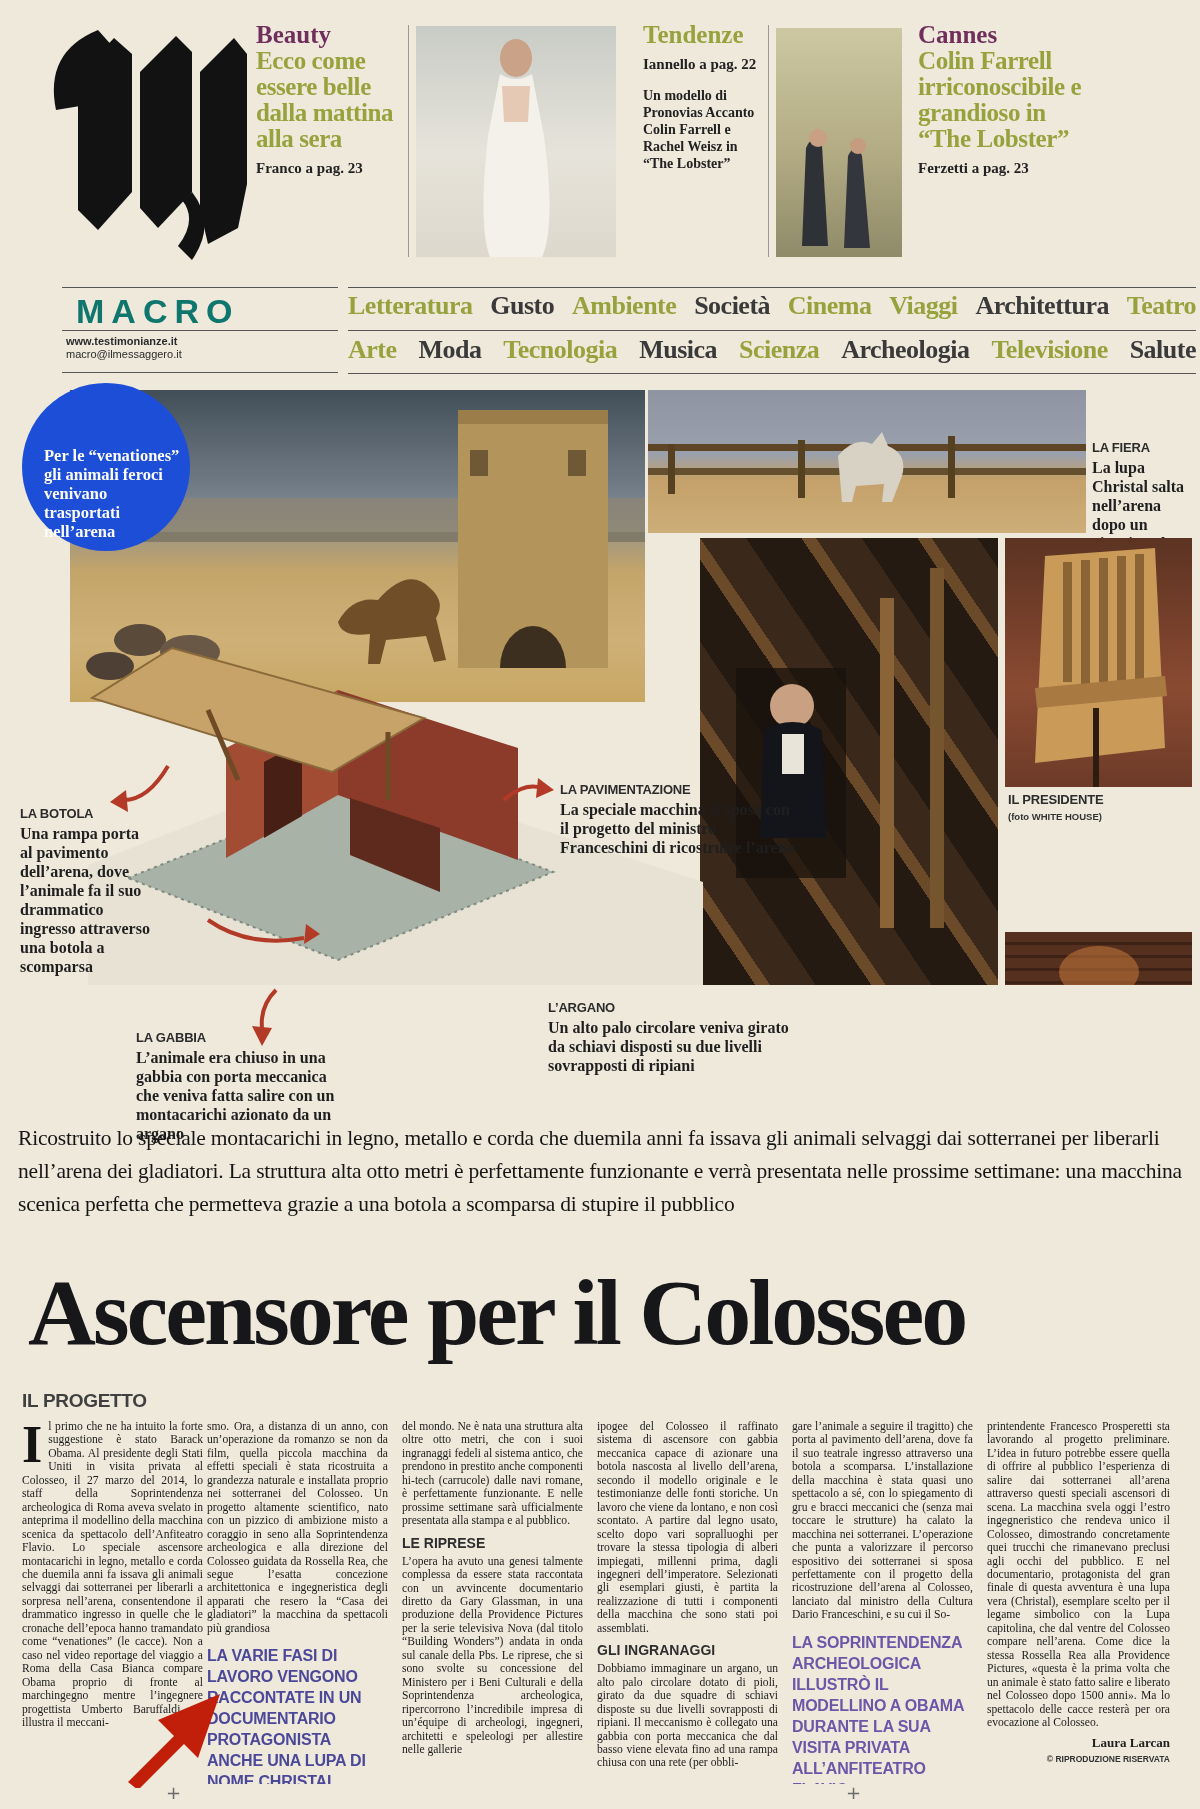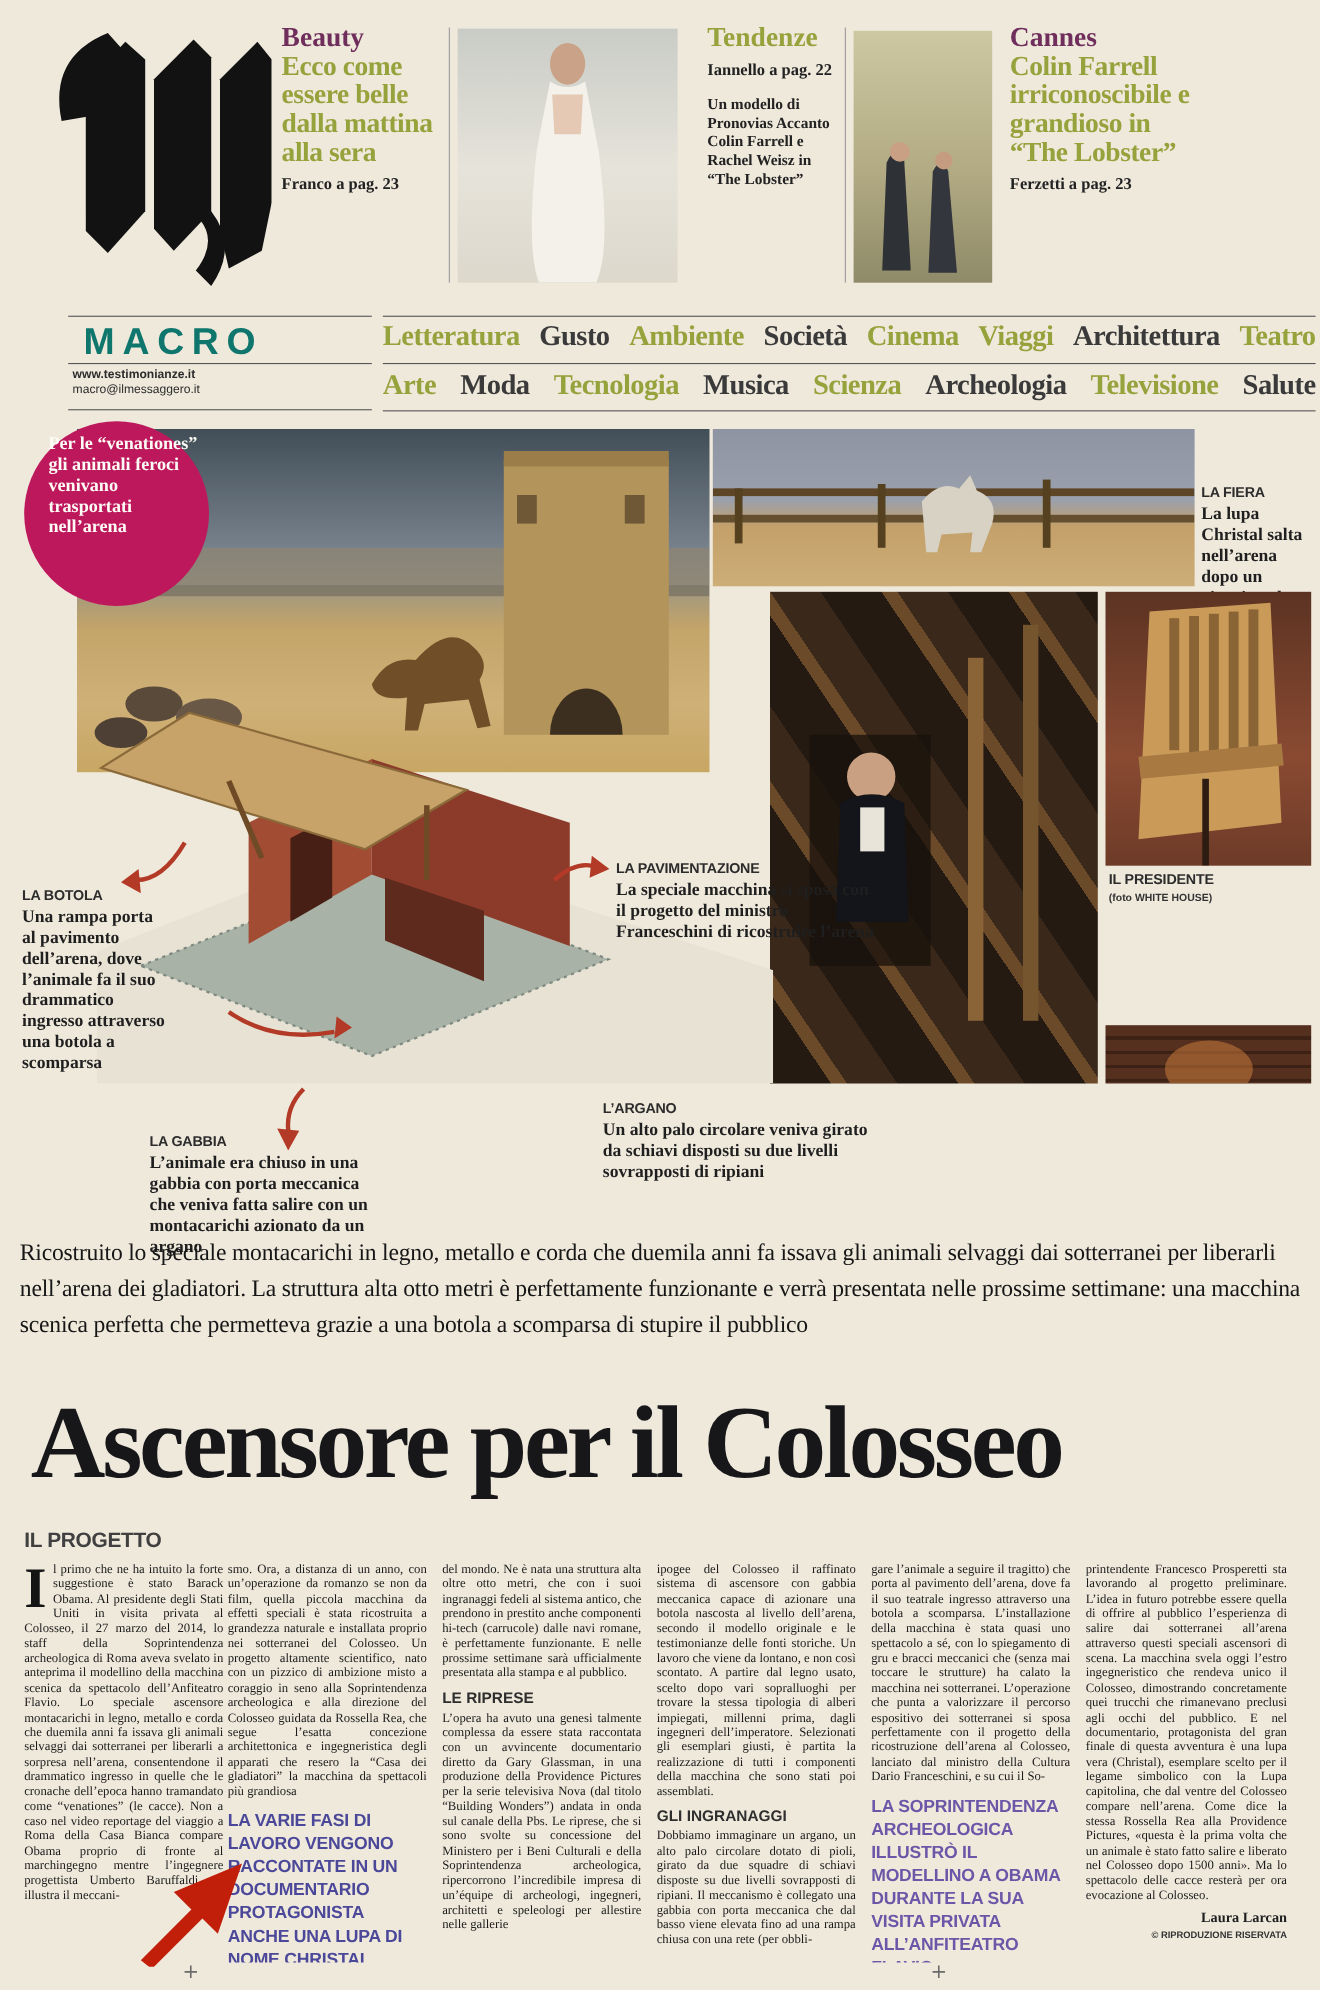--- a/index.html
+++ b/index.html
@@ -25,21 +25,21 @@
   
   .navrow{position:absolute;left:348px;width:848px;display:flex;justify-content:space-between;
           font:700 26px/26px "Liberation Serif",serif;letter-spacing:-0.5px;gap:12px;}
 
   
   .cap .lab{font:700 13px/15px "Liberation Sans",sans-serif;color:#2c2c2c;letter-spacing:-0.2px;}
   .cap .txt{font:700 16px/19px "Liberation Serif",serif;color:#1f1f1f;margin-top:3px;}
   .cap .cred{font:700 9.5px/11px "Liberation Sans",sans-serif;color:#333;margin-top:4px;}
 
   .bubble{position:absolute;left:22px;top:383px;width:168px;height:168px;border-radius:50%;
-          background:#be185d;z-index:4;display:flex;align-items:flex-start;}
+          background:#1d4ed8;z-index:4;display:flex;align-items:flex-end;}
   .bubble div{font:700 16.5px/19px "Liberation Serif",serif;color:#fdfdf6;padding:10px 8px 10px 22px;}
 
   
   .standfirst{position:absolute;left:18px;top:1122px;width:1168px;
               font:500 21.5px/33px "Liberation Serif",serif;color:#161616;letter-spacing:-0.2px;}
   .headline{position:absolute;left:12px;top:1244px;width:1180px;
             font:700 94px/104px "Liberation Serif",serif;color:#17171a;
             letter-spacing:-3px;white-space:nowrap;}
 
   

